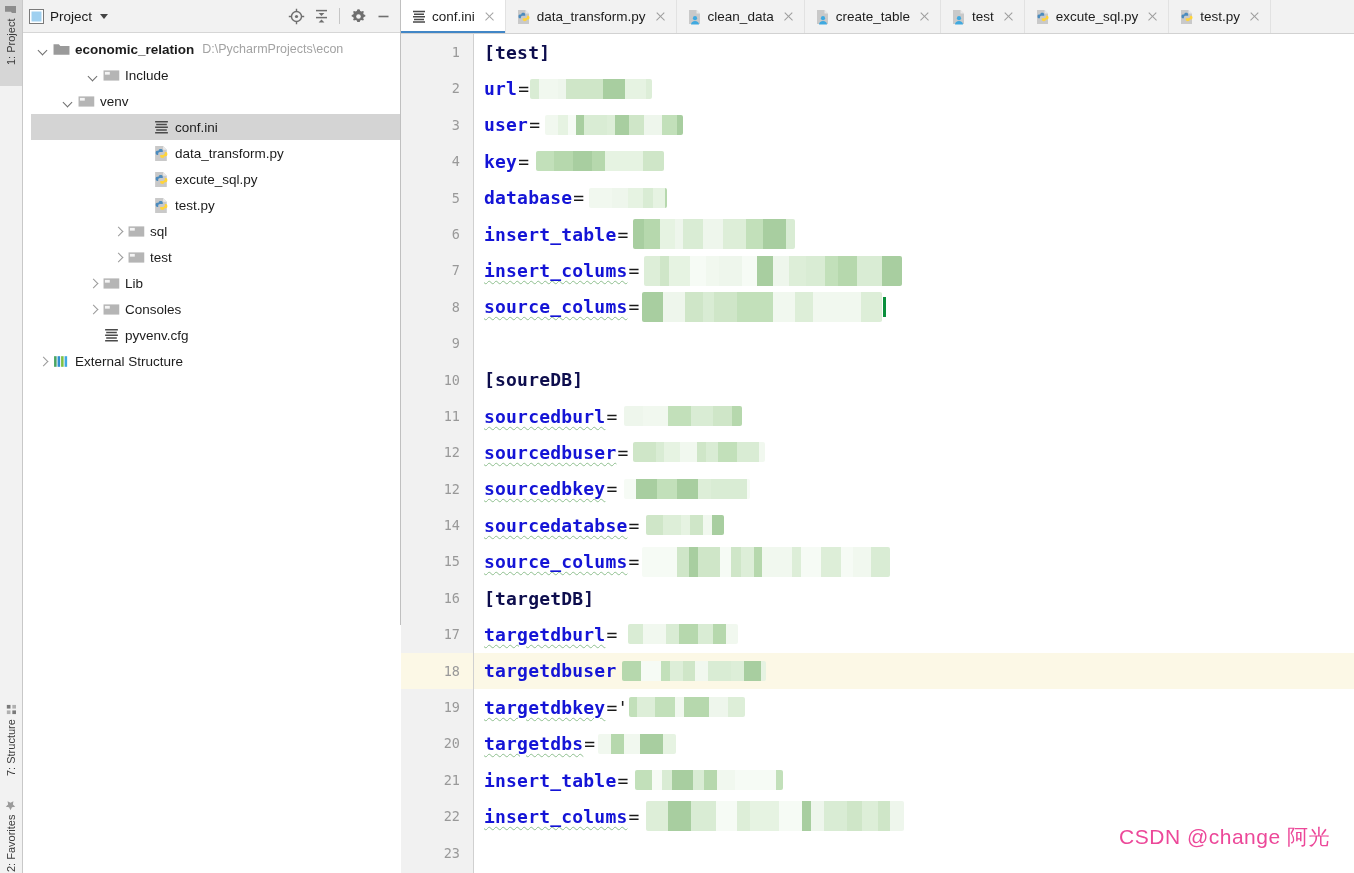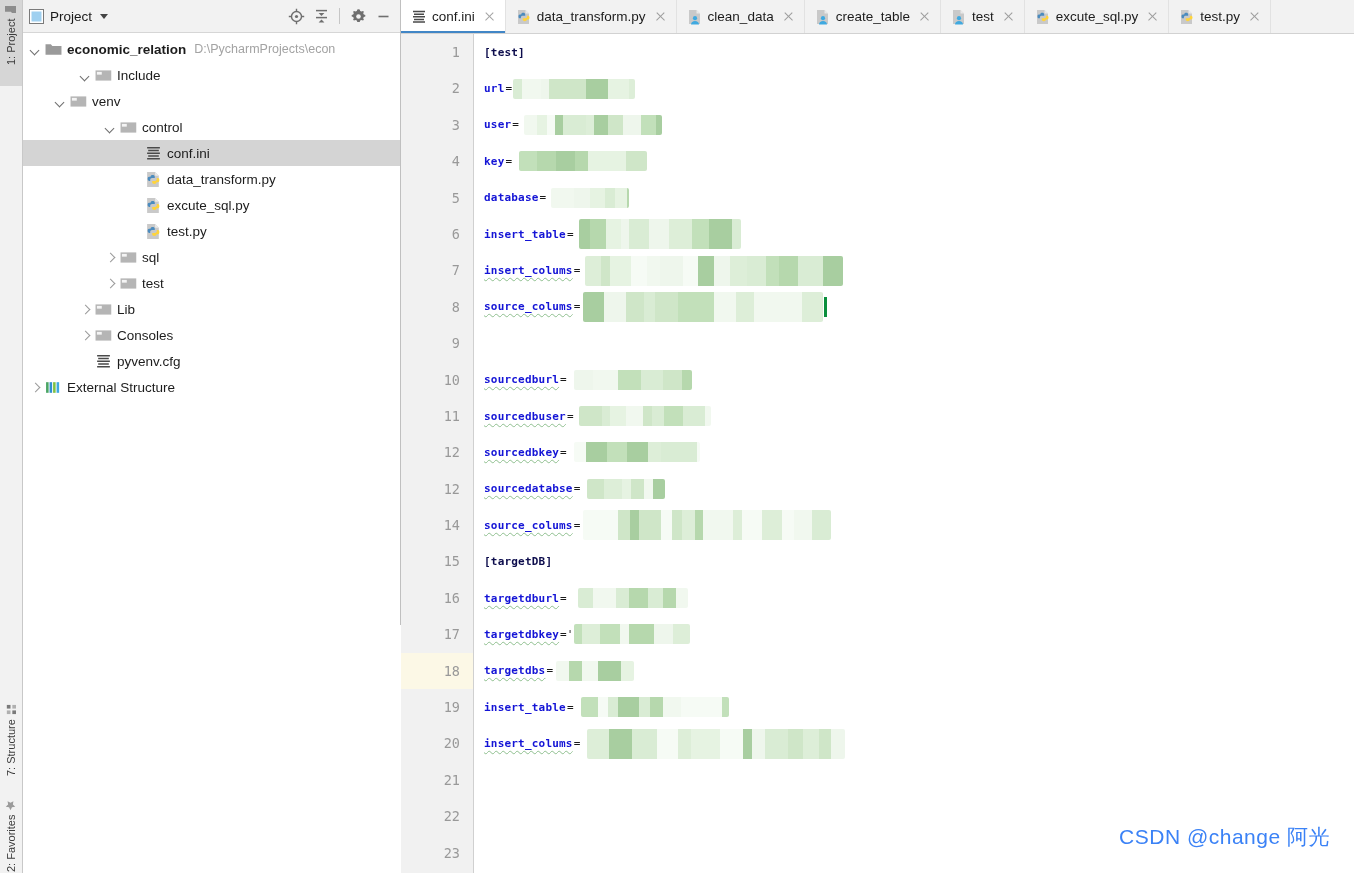--- a/index.html
+++ b/index.html
@@ -57,21 +57,21 @@
     justify-content:center;border-radius:3px;
   }
   .vdiv{width:1px;height:16px;background:#c6c6c6;margin:0 4px;}
 
   .tree{
     flex:1 1 auto;overflow:hidden;padding-top:3px;
     font-size:13.5px;color:#1c1c1c;
   }
   .node{
     height:26px;display:flex;align-items:center;
-    white-space:nowrap;
+    white-space:nowrap;margin-left:8px;
   }
   .node.sel{background:#d4d4d4;}
   .arrow{
     width:13px;height:13px;flex:0 0 13px;position:relative;
     margin-right:3px;
   }
   .arrow.down::before{
     content:"";position:absolute;left:2px;top:4px;
     width:6px;height:6px;border-right:1.6px solid #6e6e6e;
     border-bottom:1.6px solid #6e6e6e;transform:rotate(45deg);
@@ -132,21 +132,21 @@
   .gutter .ln{
     height:36.4px;line-height:36.4px;text-align:right;
     padding-right:13px;color:#999999;
     font-family:"DejaVu Sans Mono","Liberation Mono",monospace;
     font-size:13.5px;box-sizing:border-box;
   }
   .gutter .ln.hl{background:#fcf8e6;}
   .code{
     flex:1 1 auto;position:relative;overflow:hidden;
     font-family:"DejaVu Sans Mono","Liberation Mono",monospace;
-    font-size:11px;
+    font-size:18px;
   }
   .cline{
     height:36.4px;position:relative;display:flex;align-items:center;
     padding-left:10px;box-sizing:border-box;
   }
   .cline.hl{background:#fcf8e6;}
   .sec{color:#0d0d4d;font-weight:bold;letter-spacing:.2px;}
   .key{color:#1414d6;font-weight:bold;letter-spacing:.2px;}
   .key.sq{
     text-decoration:underline wavy #8fbf8f;
@@ -162,21 +162,21 @@
   }
   .mos i{display:block;position:absolute;top:0;height:100%;}
   .mos.tall{height:30px;}
   .caret-green{
     display:inline-block;width:3px;height:20px;background:#0a8f3c;
     vertical-align:middle;margin-left:1px;
   }
 
   .watermark{
     position:absolute;right:24px;bottom:22px;
-    color:#3b82f6;font-size:21px;letter-spacing:.5px;
+    color:#ec4899;font-size:21px;letter-spacing:.5px;
     pointer-events:none;white-space:nowrap;
   }
 </style>
 </head>
 <body>
 
 <div class="app">
 
   <div class="rail">
     <div class="vlabel rail-top">
@@ -259,28 +259,20 @@
           </svg>
           <span class="nlabel">Include</span>
         </div>
         <div class="node" style="padding-left: 31px;">
           <span class="arrow down"></span>
           <svg viewBox="0 0 16 16" width="17" height="17" class="nic">
             <path d="M0.5 3.2h14.8v9.6H0.5z" fill="#b5b5b5"></path>
             <path d="M1.8 4.6h4.6v2.6H1.8z" fill="#ffffff" opacity=".85"></path>
           </svg>
           <span class="nlabel">venv</span>
-        </div>
-        <div class="node" style="padding-left: 81px;">
-          <span class="arrow down"></span>
-          <svg viewBox="0 0 16 16" width="17" height="17" class="nic">
-            <path d="M0.5 3.2h14.8v9.6H0.5z" fill="#b5b5b5"></path>
-            <path d="M1.8 4.6h4.6v2.6H1.8z" fill="#ffffff" opacity=".85"></path>
-          </svg>
-          <span class="nlabel">control</span>
         </div>
         <div class="node sel" style="padding-left: 106px;">
           <span class="arrow "></span>
           <svg viewBox="0 0 16 16" width="17" height="17" class="nic">
             <path d="M2 2.6h12M3 5.2h10M2 7.8h12M3 10.4h10M2 13h12" stroke="#4a4a4a" stroke-width="1.5"></path>
           </svg>
           <span class="nlabel">conf.ini</span>
         </div>
         <div class="node" style="padding-left: 106px;">
           <span class="arrow "></span>
@@ -583,20 +575,23 @@
               <i style="left: 181px; width: 16px; background: rgb(241, 248, 239);"></i>
               <i style="left: 197px; width: 10px; background: rgb(241, 248, 239);"></i>
               <i style="left: 207px; width: 12px; background: rgb(241, 248, 239);"></i>
               <i style="left: 219px; width: 20px; background: rgb(221, 238, 216);"></i>
               <i style="left: 239px; width: 1px; background: rgb(217, 236, 212);"></i>
             </span>
             <span class="caret-green"></span>
           </div>
           <div class="cline"></div>
           <div class="cline">
+            <span class="sec sq">[soureDB]</span>
+          </div>
+          <div class="cline">
             <span class="key sq">sourcedburl</span>
             <span class="eq"> =</span>
             <span class="sp" style="width: 6px;"></span>
             <span class="mos" style="width: 118px;">
               <i style="left: 0px; width: 19px; background: rgb(238, 246, 236);"></i>
               <i style="left: 19px; width: 12px; background: rgb(241, 248, 239);"></i>
               <i style="left: 31px; width: 13px; background: rgb(241, 248, 239);"></i>
               <i style="left: 44px; width: 23px; background: rgb(194, 224, 186);"></i>
               <i style="left: 67px; width: 22px; background: rgb(217, 236, 212);"></i>
               <i style="left: 89px; width: 19px; background: rgb(207, 230, 200);"></i>
@@ -684,20 +679,36 @@
             <span class="mos" style="width: 110px;">
               <i style="left: 0px; width: 15px; background: rgb(217, 236, 212);"></i>
               <i style="left: 15px; width: 23px; background: rgb(241, 248, 239);"></i>
               <i style="left: 38px; width: 13px; background: rgb(217, 236, 212);"></i>
               <i style="left: 51px; width: 19px; background: rgb(182, 216, 173);"></i>
               <i style="left: 70px; width: 15px; background: rgb(217, 236, 212);"></i>
               <i style="left: 85px; width: 13px; background: rgb(182, 216, 173);"></i>
               <i style="left: 98px; width: 12px; background: rgb(241, 248, 239);"></i>
             </span>
           </div>
+          <div class="cline hl">
+            <span class="key">targetdbuser</span>
+            <span class="sp" style="width: 6px;"></span>
+            <span class="mos" style="width: 144px;">
+              <i style="left: 0px; width: 19px; background: rgb(182, 216, 173);"></i>
+              <i style="left: 19px; width: 20px; background: rgb(246, 251, 245);"></i>
+              <i style="left: 39px; width: 9px; background: rgb(194, 224, 186);"></i>
+              <i style="left: 48px; width: 13px; background: rgb(221, 238, 216);"></i>
+              <i style="left: 61px; width: 12px; background: rgb(207, 230, 200);"></i>
+              <i style="left: 73px; width: 13px; background: rgb(241, 248, 239);"></i>
+              <i style="left: 86px; width: 23px; background: rgb(217, 236, 212);"></i>
+              <i style="left: 109px; width: 13px; background: rgb(221, 238, 216);"></i>
+              <i style="left: 122px; width: 17px; background: rgb(168, 206, 160);"></i>
+              <i style="left: 139px; width: 5px; background: rgb(230, 243, 226);"></i>
+            </span>
+          </div>
           <div class="cline">
             <span class="key sq">targetdbkey</span>
             <span class="eq"> ='</span>
             <span class="sp" style="width: 0px;"></span>
             <span class="mos" style="width: 116px;">
               <i style="left: 0px; width: 8px; background: rgb(194, 224, 186);"></i>
               <i style="left: 8px; width: 18px; background: rgb(221, 238, 216);"></i>
               <i style="left: 26px; width: 20px; background: rgb(194, 224, 186);"></i>
               <i style="left: 46px; width: 9px; background: rgb(241, 248, 239);"></i>
               <i style="left: 55px; width: 13px; background: rgb(182, 216, 173);"></i>

